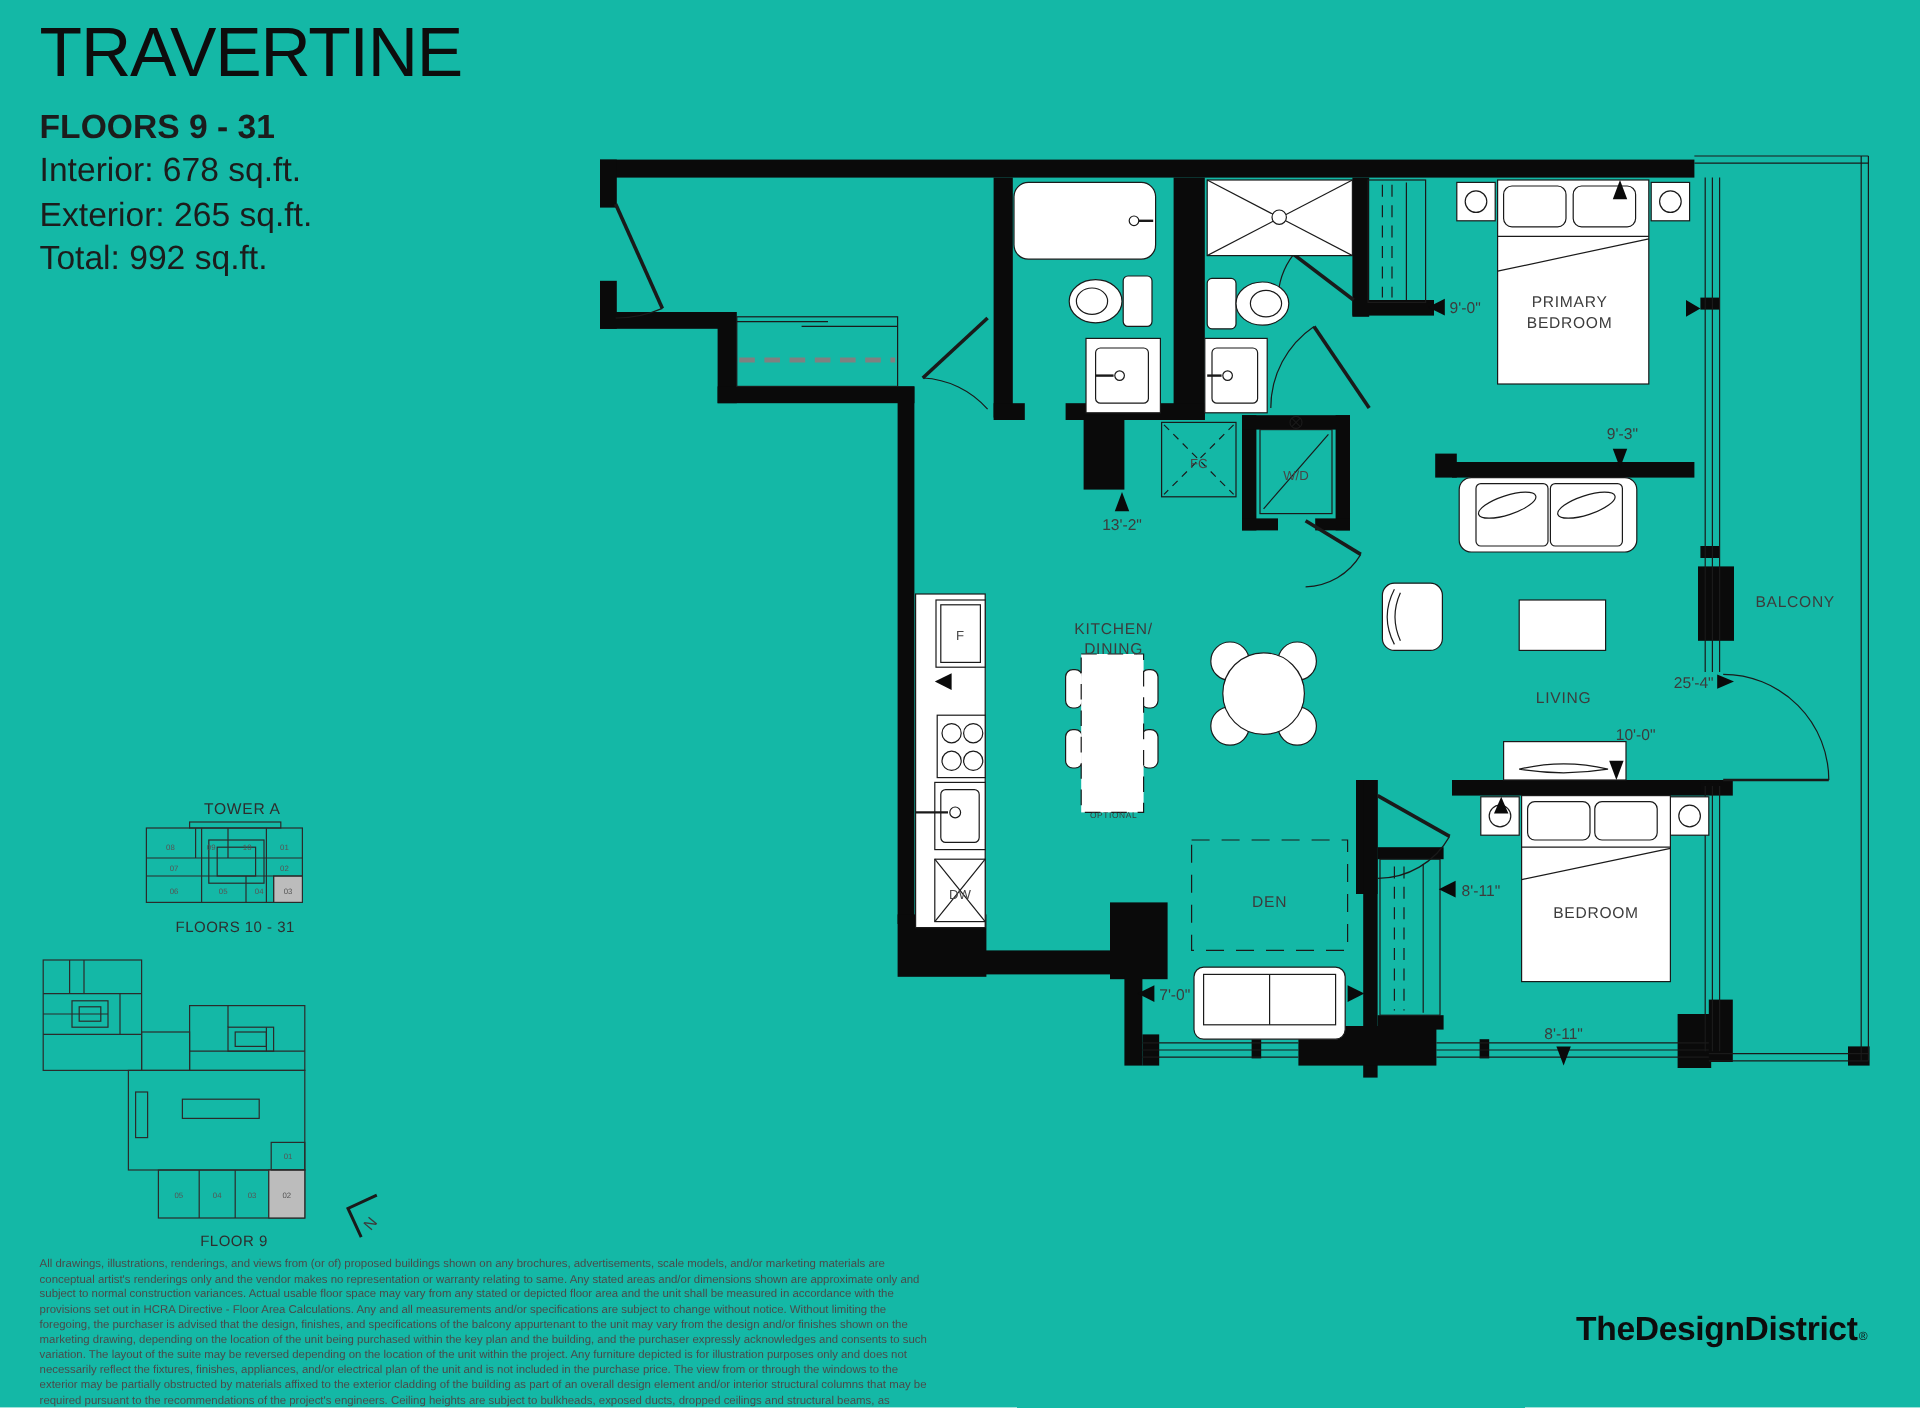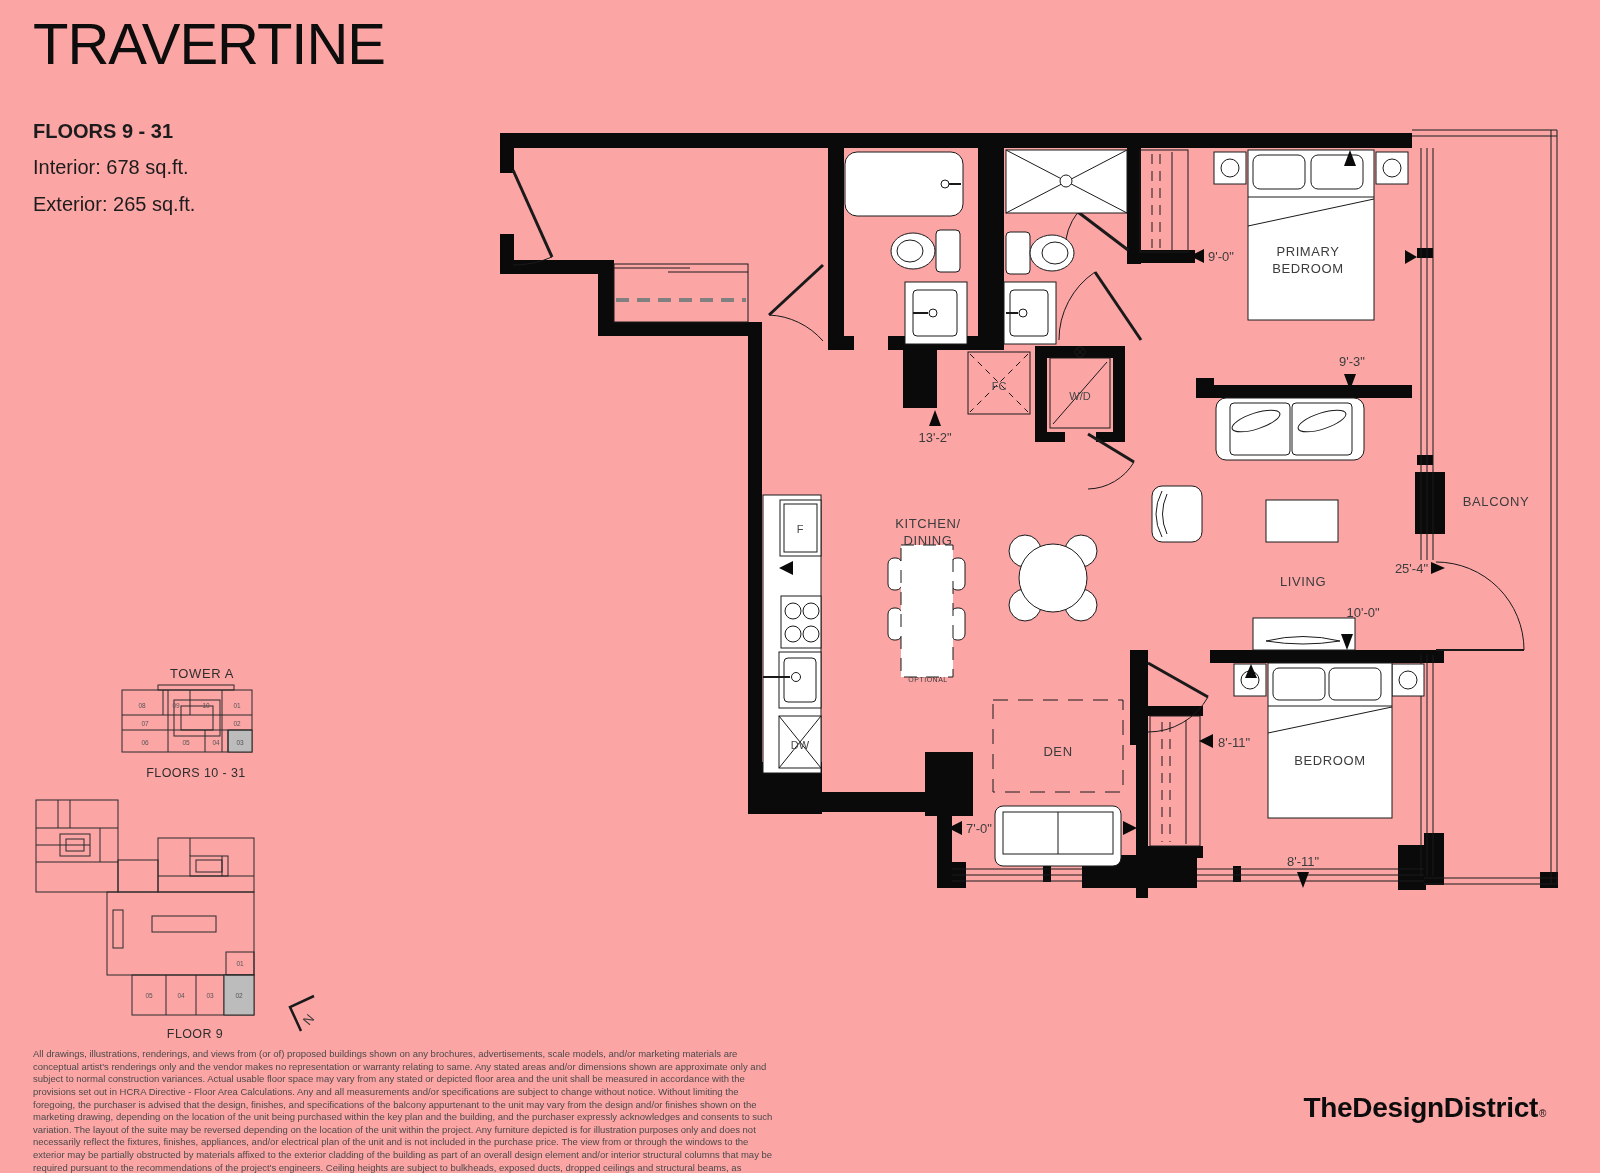--- a/index.html
+++ b/index.html
@@ -1,25 +1,25 @@
 <!DOCTYPE html>
 <html><head>
 <meta charset="utf-8">
 <style>
   html,body{margin:0;padding:0;background:#ffffff;}
-  .page{position:relative;width:1600px;height:1173px;background:#fca5a5;overflow:hidden;
+  .page{position:relative;width:1600px;height:1173px;background:#14b8a6;overflow:hidden;
         font-family:"Liberation Sans",sans-serif;color:#111;}
   .header{position:absolute;left:33px;top:14px;}
   .header h1{margin:0;font-size:58px;font-weight:500;letter-spacing:-1px;line-height:1.05;color:#0d0d0d;}
-  .specs{margin-top:38px;font-size:20px;line-height:36.5px;color:#1c1c1c;}
+  .specs{margin-top:13px;font-size:28px;line-height:36.5px;color:#1c1c1c;}
   .specs .b{font-weight:700;}
   .plan-svg{position:absolute;left:0;top:0;}
   .disclaimer{position:absolute;left:33px;top:1048px;width:742px;font-size:9.5px;
               line-height:1.33;color:#4a4a4a;text-align:left;}
-  .logo{position:absolute;right:54px;top:1092px;font-size:28px;font-weight:600;
+  .logo{position:absolute;right:44px;top:1092px;font-size:28px;font-weight:600;
         letter-spacing:-0.3px;color:#0d0d0d;white-space:nowrap;}
   .logo .reg{font-size:10px;font-weight:400;margin-left:1px;}
   svg text{font-family:"Liberation Sans",sans-serif;fill:#3c3c3c;}
   .roomlbl{font-size:13px;letter-spacing:0.6px;}
   .dimlbl{font-size:13px;}
   .fixlbl{font-size:11px;fill:#474747;}
   .tinylbl{font-size:7px;letter-spacing:0.5px;}
   .kplbl{font-size:13px;fill:#2e2e2e;letter-spacing:0.6px;}
   .kpcap{font-size:12.5px;fill:#2e2e2e;letter-spacing:0.4px;}
   .kpunit{font-size:6.5px;fill:#555;}
@@ -28,20 +28,21 @@
 <body>
 
 <div class="page">
 
   <div class="header">
     <h1>TRAVERTINE</h1>
     <div class="specs">
       <div class="b">FLOORS 9 - 31</div>
       <div>Interior: 678 sq.ft.</div>
       <div>Exterior: 265 sq.ft.</div>
+      <div>Total: 992 sq.ft.</div>
     </div>
   </div>
 
   <svg class="plan-svg" width="1600" height="1173" viewBox="0 0 1600 1173">
 
     <g fill="#0a0a0a">
       <rect x="500" y="133" width="912" height="15"></rect>
       <rect x="500" y="133" width="14" height="40"></rect>
       <rect x="500" y="234" width="14" height="40"></rect>
       <rect x="500" y="260" width="112" height="14"></rect>

